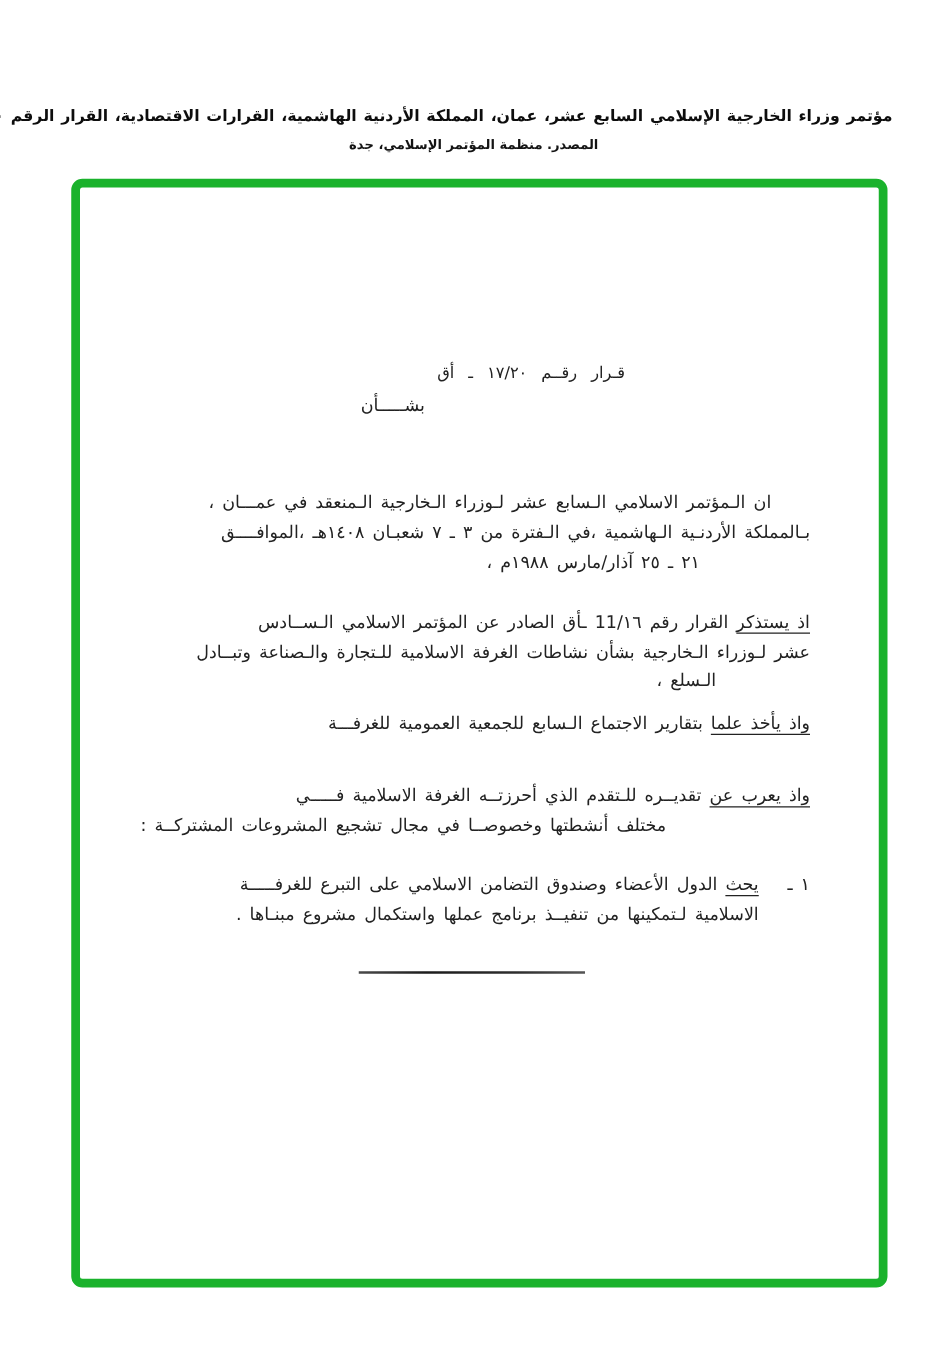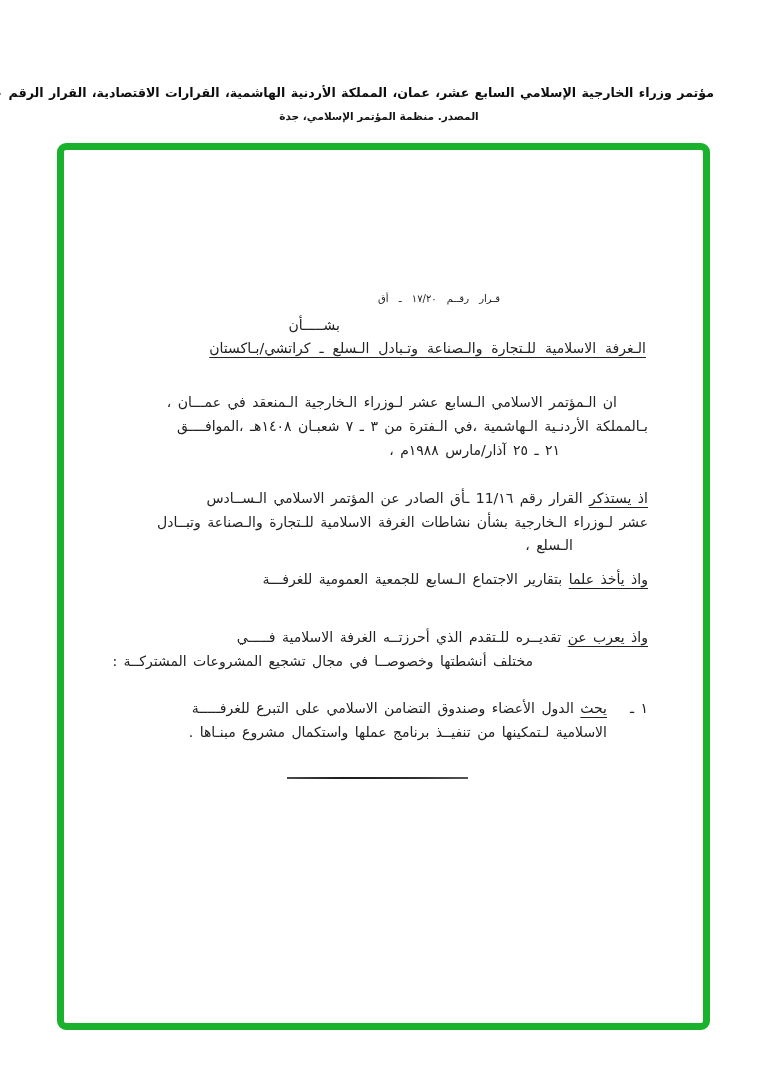--- a/index.html
+++ b/index.html
@@ -27,21 +27,21 @@
     background:transparent;
   }
   
   .content{position:absolute;inset:0;color:#1e1e1e;}
   .line{
     position:absolute;right:110px;
     direction:rtl;text-align:right;white-space:nowrap;
     font-size:14px;line-height:22px;word-spacing:2px;color:#222;
   }
   .u{text-decoration:underline;text-underline-offset:4px;text-decoration-thickness:1.4px;}
-  .title1{top:288px;right:258px;font-size:10px;word-spacing:7px;}
+  .title1{top:288px;right:258px;font-size:13px;word-spacing:7px;}
   .title2{top:314px;right:418px;word-spacing:4px;}
   .title3{top:337px;right:112px;word-spacing:4.5px;}
   .p1a{top:391px;right:141px;}
   .p1b{top:415px;margin-left:24px;}
   .p1c{top:439px;right:198px;}
   .p2a{top:487px;}
   .p2b{top:511px;}
   .p2c{top:534px;right:185px;margin-left:37px;}
   .p3a{top:568px;}
   .p3b{top:592px;right:228px;}
@@ -60,21 +60,20 @@
 
 <div class="hdr1">مؤتمر وزراء الخارجية الإسلامي السابع عشر، عمان، المملكة الأردنية الهاشمية، القرارات الاقتصادية، القرار الرقم ١٧/٢٠-أق</div>
 <div class="hdr2">المصدر.  منظمة المؤتمر الإسلامي، جدة</div>
 
 <div class="frame"></div>
 
 <div class="content">
 
   <div class="line title1">قـرار رقــم ١٧/٢٠ ـ أق</div>
   <div class="line title2">بشـــــأن</div>
-  <div class="line title3"><span class="u">الـغرفة الاسلامية للـتجارة والـصناعة وتـبادل الـسلع ـ كراتشي/بـاكستان</span></div>
 
   <div class="line p1a">ان الـمؤتمر الاسلامي الـسابع عشر لـوزراء الـخارجية الـمنعقد في عمـــان ،</div>
   <div class="line p1b">بـالمملكة الأردنـية الـهاشمية ،في الـفترة من ٣ ـ ٧ شعبـان ١٤٠٨هـ ،الموافــــق</div>
   <div class="line p1c">٢١ ـ ٢٥ آذار/مارس ١٩٨٨م ،</div>
 
   <div class="line p2a"><span class="u">اذ يستذكر</span><span> القرار رقم 11/١٦ ـأق الصادر عن المؤتمر الاسلامي الـســادس</span></div>
   <div class="line p2b">عشر لـوزراء الـخارجية بشأن نشاطات الغرفة الاسلامية للـتجارة والـصناعة وتبــادل</div>
   <div class="line p2c">الـسلع ،</div>
 
   <div class="line p3a"><span class="u">واذ يأخذ علما</span><span> بتقارير الاجتماع الـسابع للجمعية العمومية للغرفـــة</span></div>

